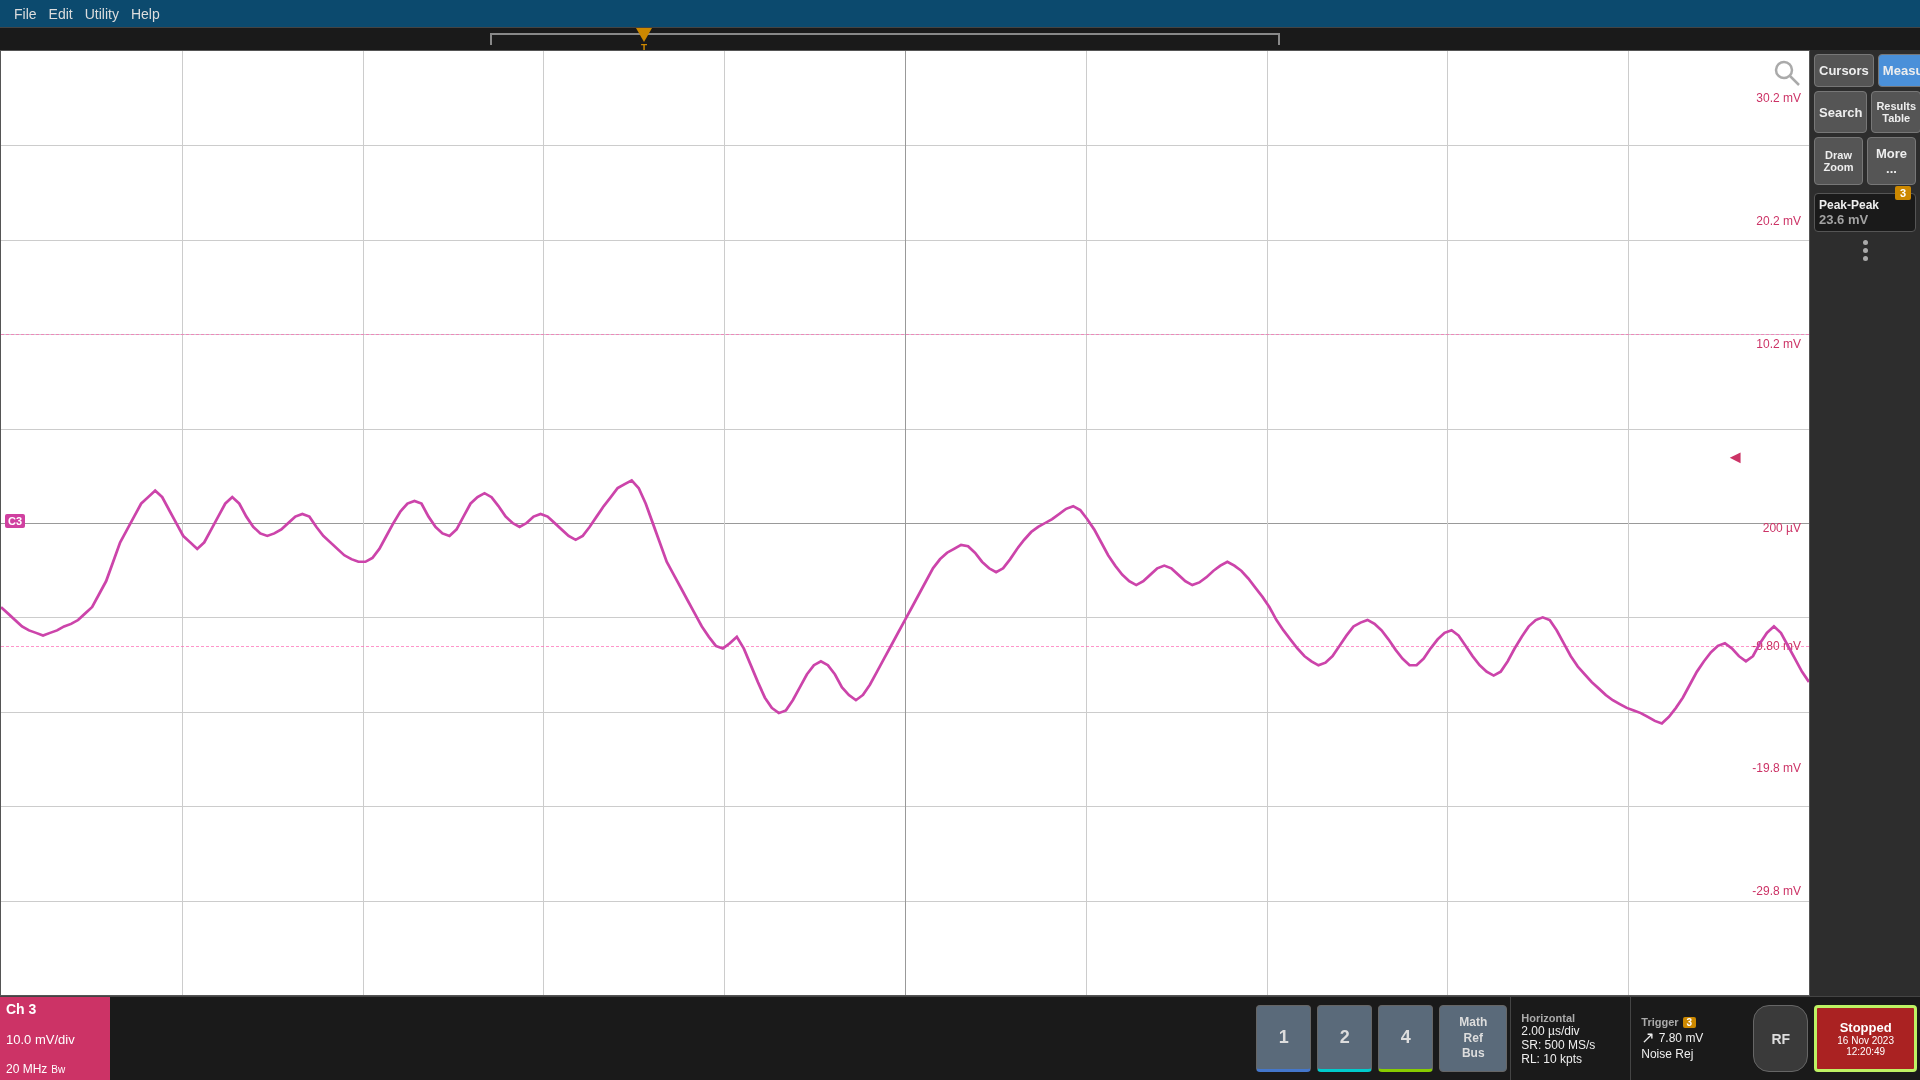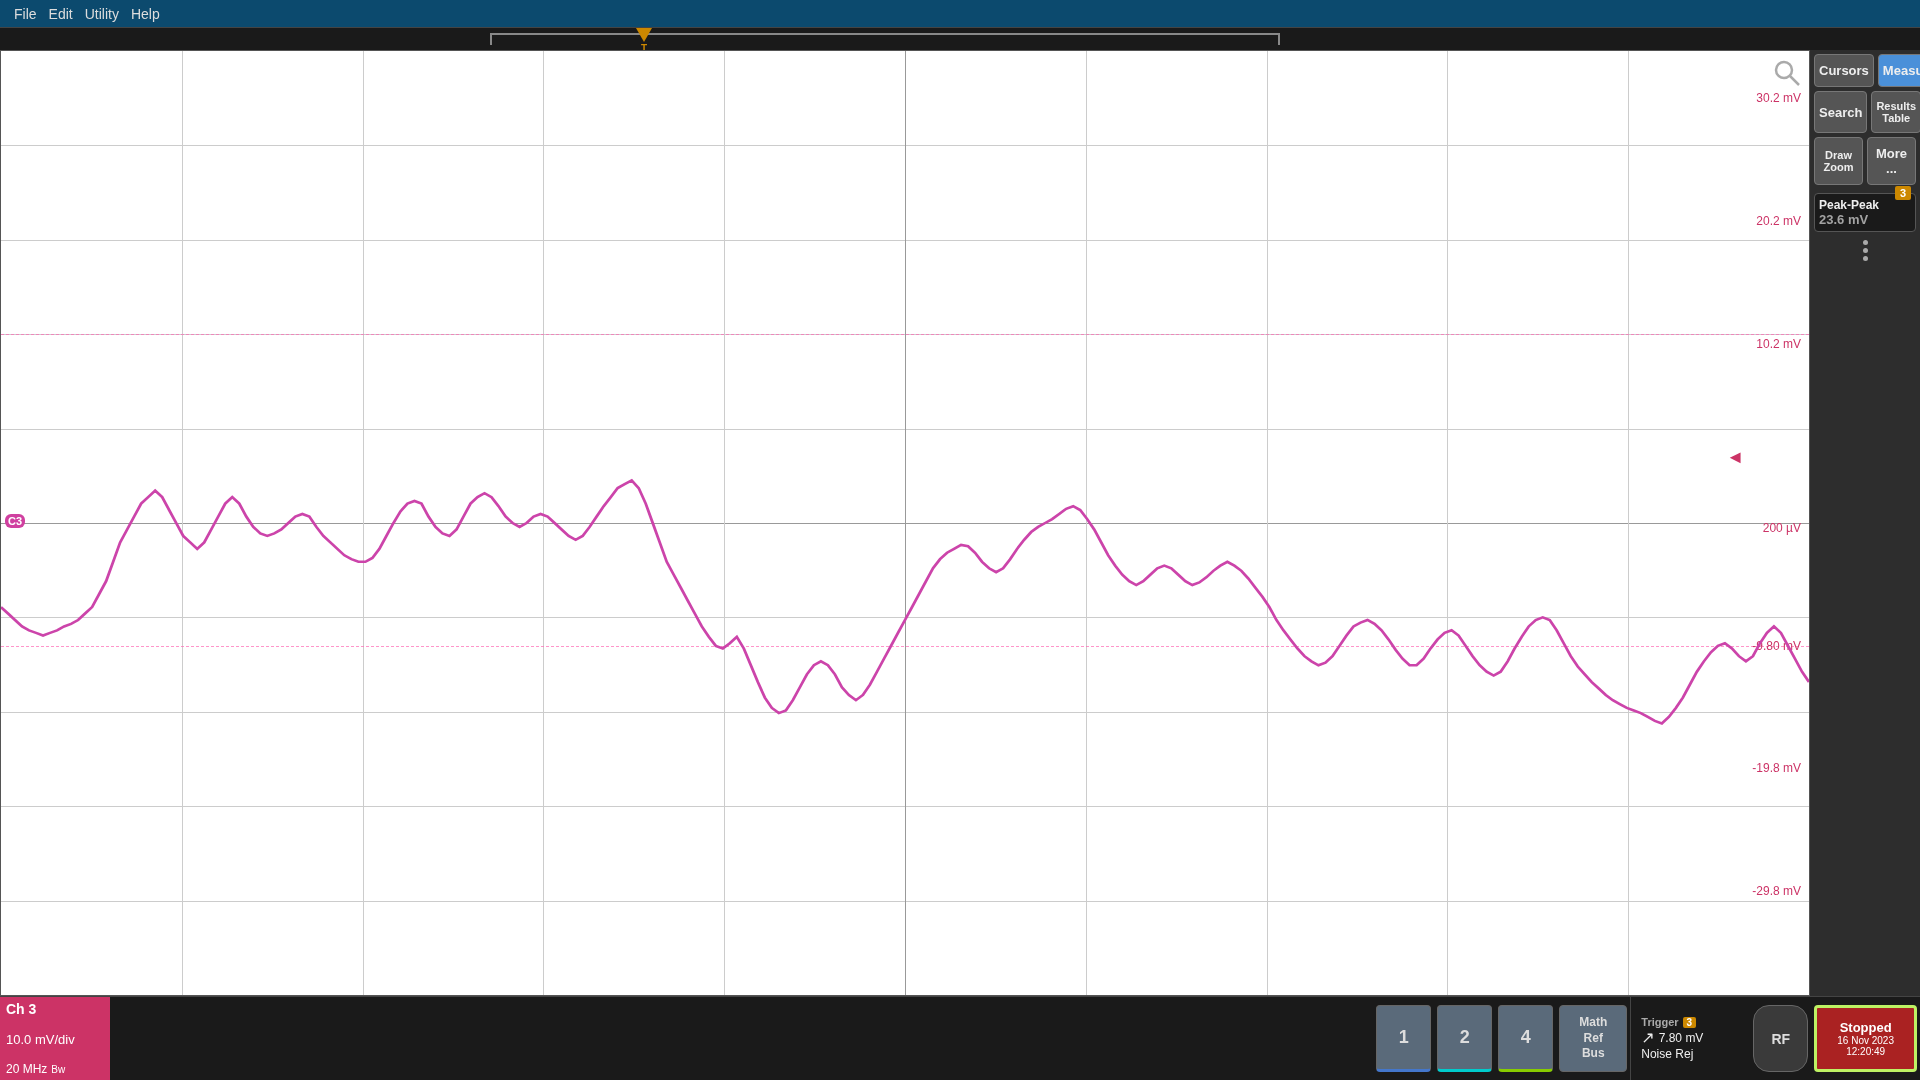--- a/index.html
+++ b/index.html
@@ -388,21 +388,21 @@
     <span class="voltage-label" style="top:5%;">30.2 mV</span>
     <span class="voltage-label" style="top:18%;text-align:center;">20.2 mV</span>
     <span class="voltage-label" style="top:31%;">10.2 mV</span>
     <span class="voltage-label" style="top:50.5%;">200 µV</span>
     <span class="voltage-label" style="top:63%;">-9.80 mV</span>
     <span class="voltage-label" style="top:76%;">-19.8 mV</span>
     <span class="voltage-label" style="top:89%;">-29.8 mV</span>
 
     <div class="arrow-marker" style="top:42%;right:65px;">◄</div>
 
-    <div class="ch-label" style="top:49%;border-radius:6px;">C3</div>
+    <div class="ch-label" style="top:49%;">C3</div>
 
     <div class="scope-icon">
       <svg width="28" height="28" viewBox="0 0 28 28">
         <circle cx="11" cy="11" r="8" stroke="#aaa" stroke-width="2.5" fill="none"></circle>
         <line x1="17" y1="17" x2="26" y2="26" stroke="#aaa" stroke-width="2.5"></line>
       </svg>
     </div>
 
     <svg class="waveform-svg" viewBox="0 0 1290 730" preserveAspectRatio="none">
 
@@ -487,20 +487,26 @@
   <div class="status-channel-btn ch1">1</div>
   <div class="status-channel-btn ch2">2</div>
   <div class="status-channel-btn ch4">4</div>
 
   <div class="status-math-ref">
     <span>Math</span>
     <span>Ref</span>
     <span>Bus</span>
   </div>
 
+  <div class="status-section">
+    <span class="status-section-title">Horizontal</span>
+    <span class="status-section-val">2.00 µs/div</span>
+    <span class="status-section-val">SR: 500 MS/s</span>
+    <span class="status-section-val">RL: 10 kpts</span>
+  </div>
 
   <div class="status-section">
     <div style="display:flex;align-items:center;">
       <span class="status-section-title">Trigger</span>
       <span class="trigger-badge">3</span>
     </div>
     <div style="display:flex;align-items:center;gap:4px;">
       <span style="color:#eee;font-size:16px;">↗</span>
       <span class="status-section-val">7.80 mV</span>
     </div>

